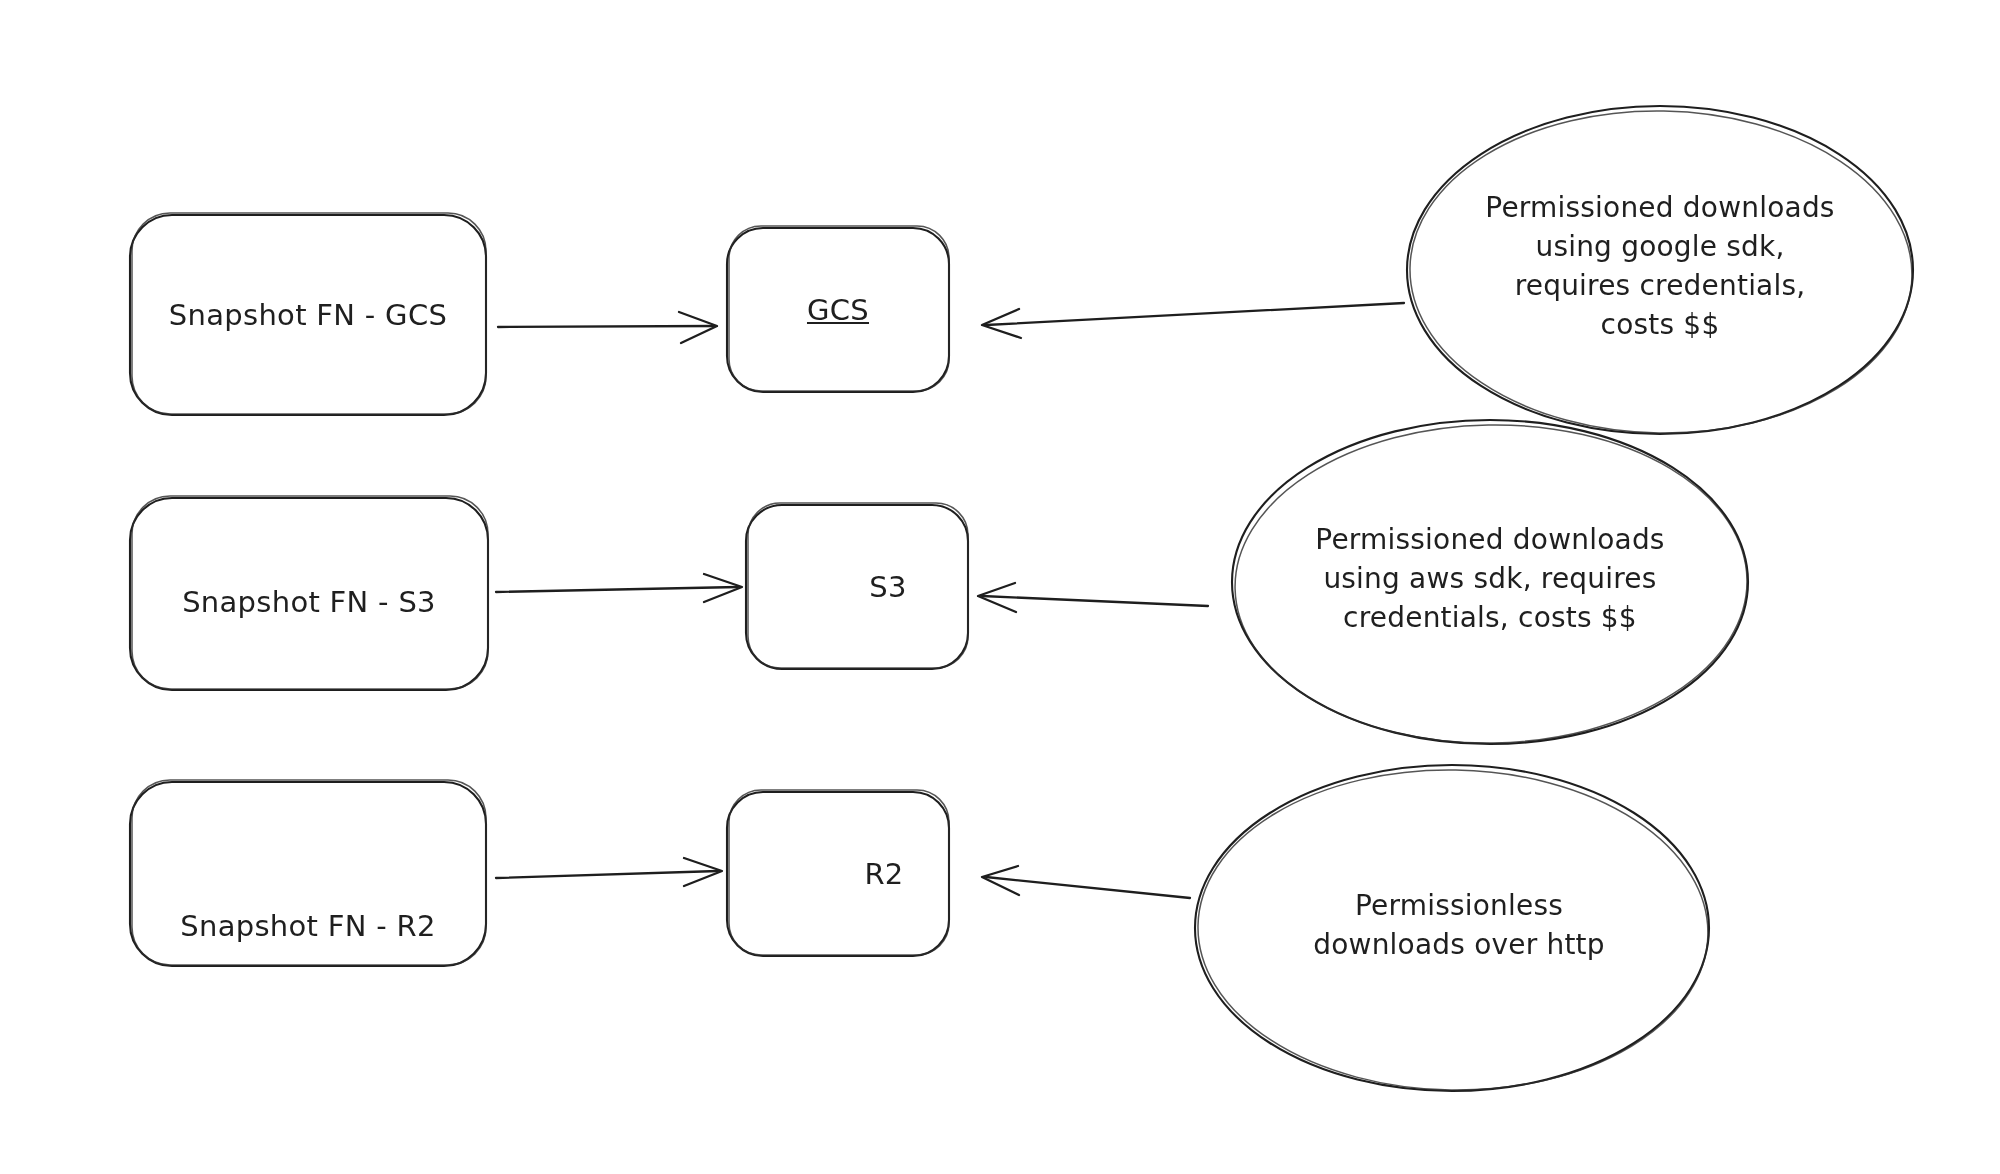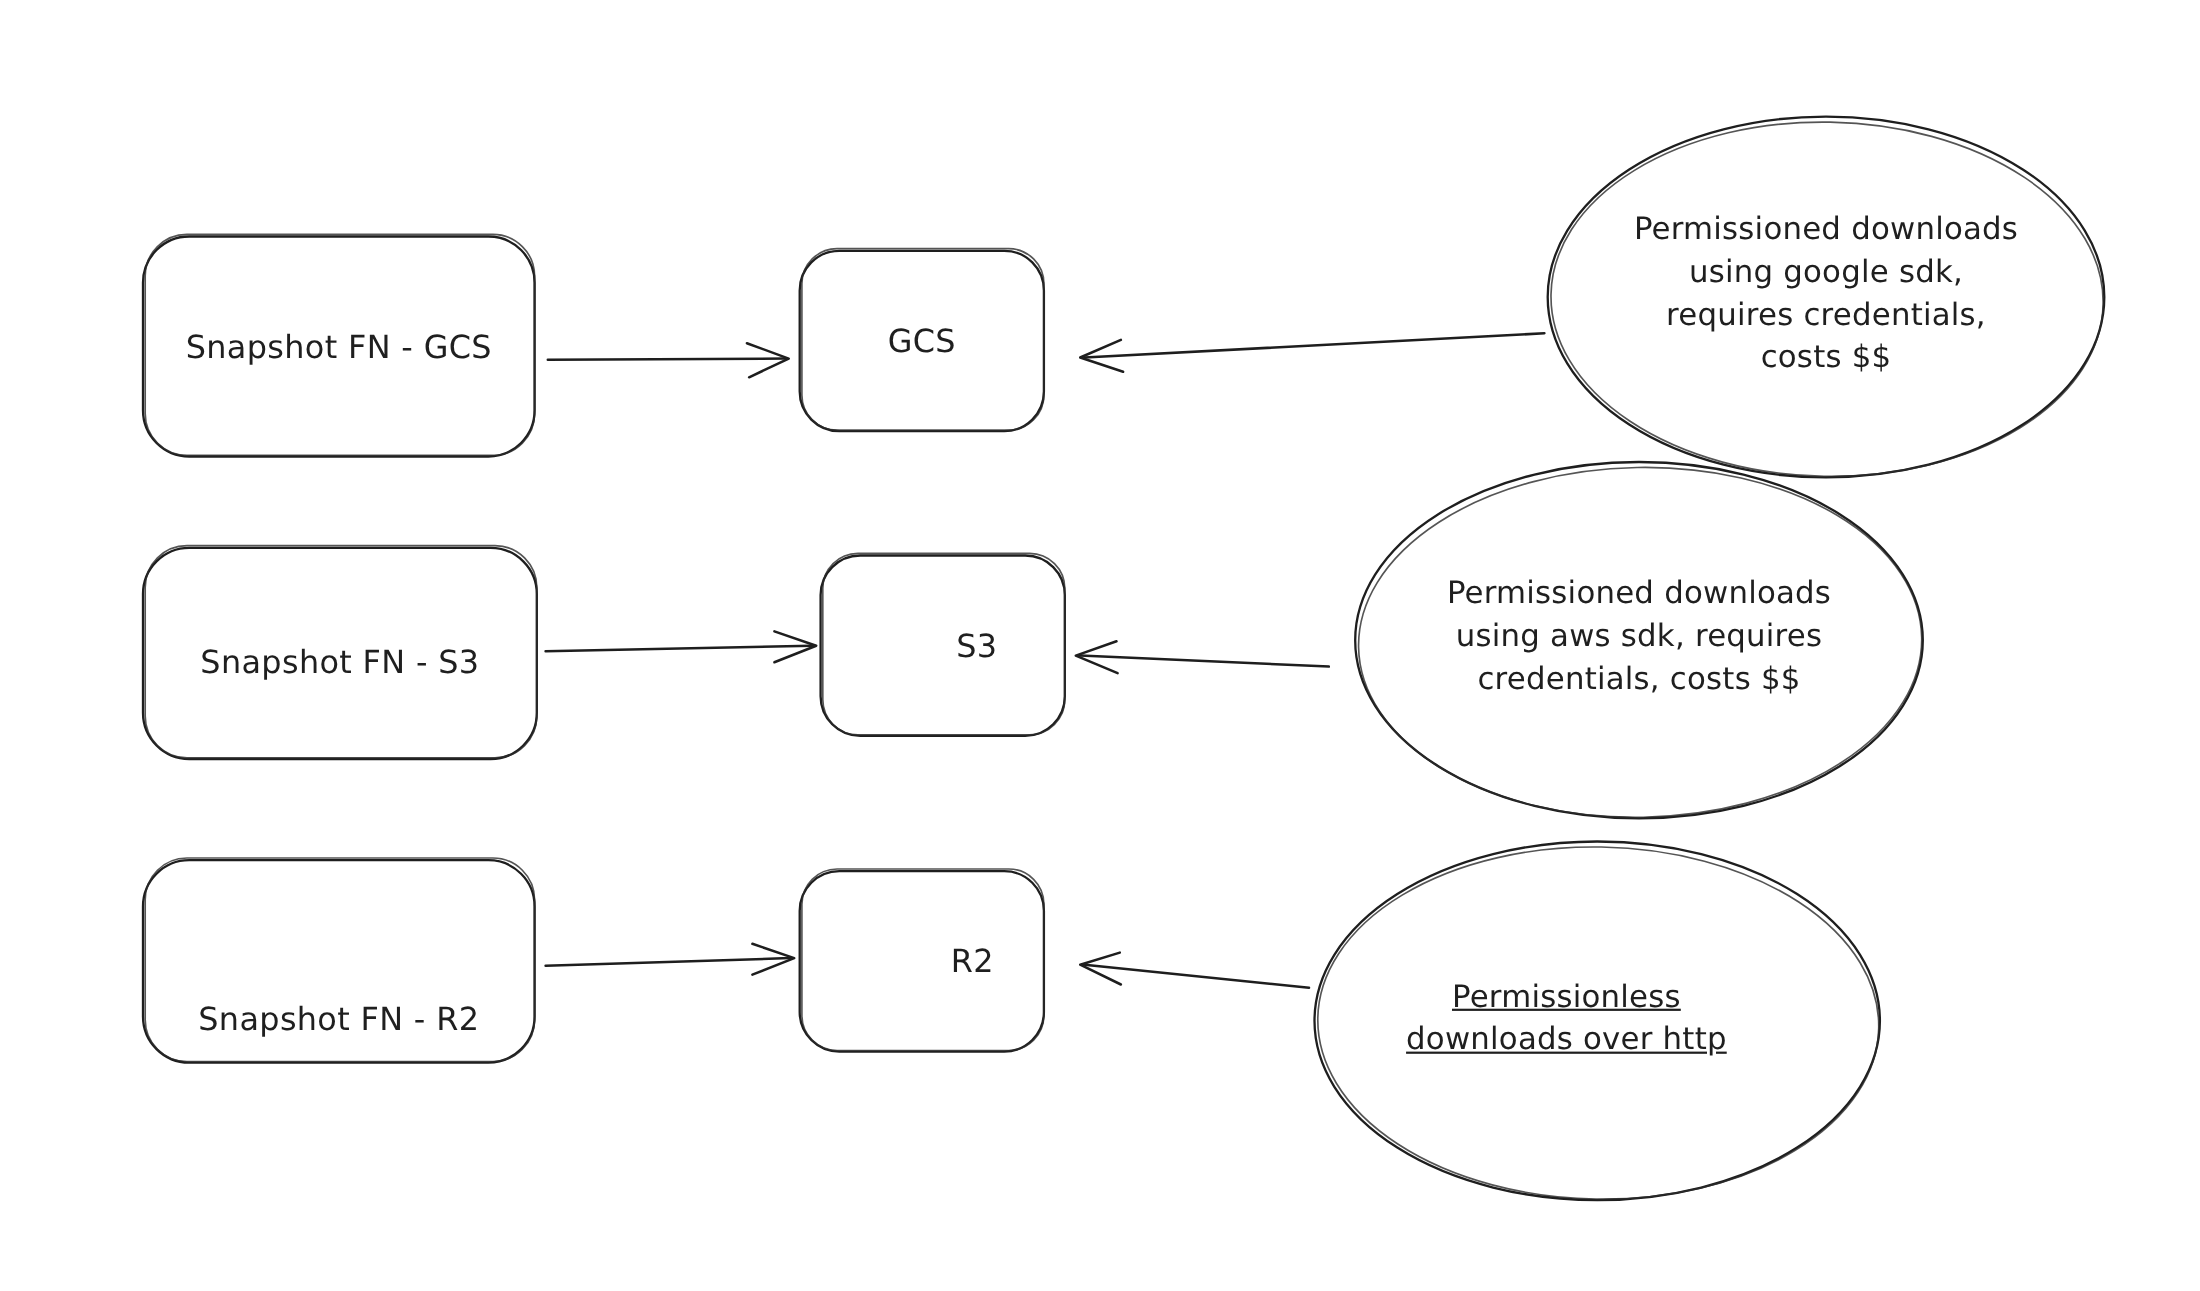--- a/index.html
+++ b/index.html
@@ -112,30 +112,30 @@
       <path class="arrow" d="M496 878 L718 871"></path>
       <path class="arrow" d="M684 858 L722 871 L684 886"></path>
     </g>
     <g>
       <path class="arrow" d="M1190 898 L986 877"></path>
       <path class="arrow" d="M1018 866 L982 877 L1019 895"></path>
     </g>
   </svg>
 
   <div class="node-label" style="left:308px; top:315px;">Snapshot FN - GCS</div>
-  <div class="node-label" style="left:838px; top:310px;">GCS</div>
+  <div class="node-label" style="left:838px; top:310px;text-decoration:underline;">GCS</div>
   <div class="note-label" style="left:1660px; top:266px;">Permissioned downloads
 using google sdk,
 requires credentials,
 costs $$</div>
 
   <div class="node-label" style="left:309px; top:587px;margin-top:15px;">Snapshot FN - S3</div>
   <div class="node-label" style="left:857px; top:587px;margin-left:31px;">S3</div>
   <div class="note-label" style="left:1490px; top:578px;">Permissioned downloads
 using aws sdk, requires
 credentials, costs $$</div>
 
   <div class="node-label" style="left:308px; top:926px;">Snapshot FN - R2</div>
   <div class="node-label" style="left:884px; top:874px;">R2</div>
-  <div class="note-label" style="left:1424px; top:925px;text-decoration:underline;">Permissionless
+  <div class="note-label" style="left:1459px; top:925px;">Permissionless
 downloads over http</div>
 
 </div>
 
 </body></html>

